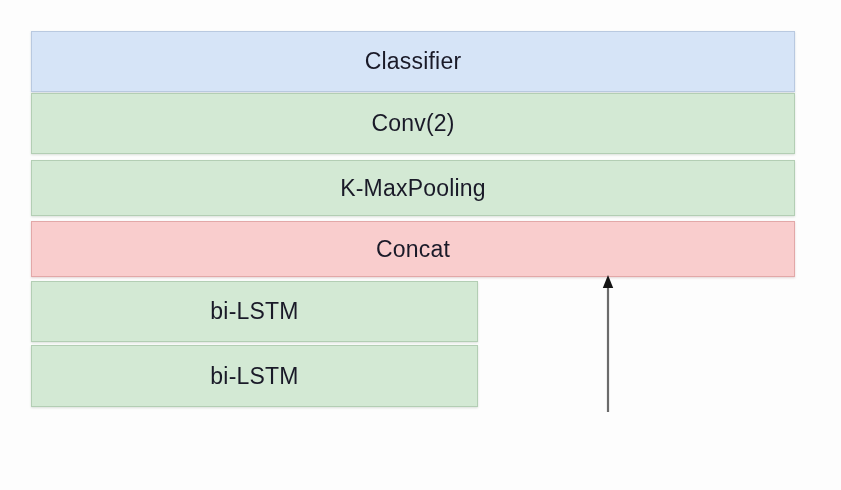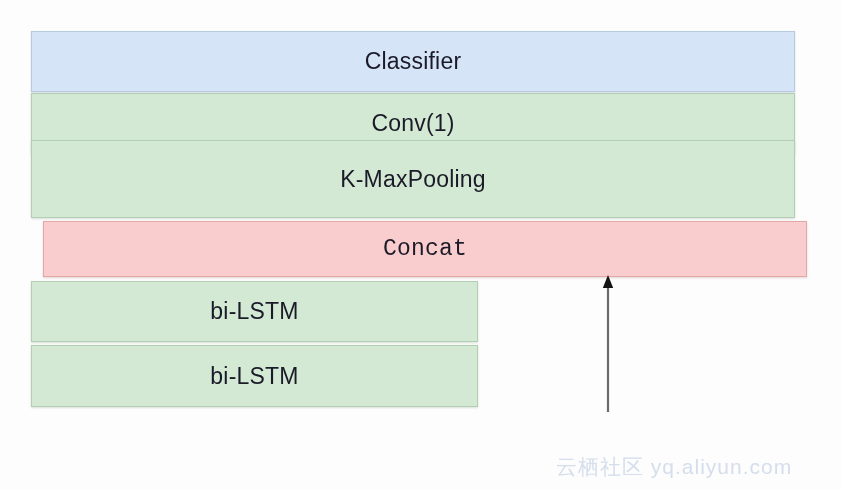--- a/index.html
+++ b/index.html
@@ -84,42 +84,41 @@
 </head>
 <body>
 
 <div id="diagram-canvas">
 
   <div class="layer-box blue" style="left:31px; top:31px; width:764px; height:61px;">
     <span class="layer-label">Classifier</span>
   </div>
 
   <div class="layer-box green" style="left:31px; top:93px; width:764px; height:61px;">
-    <span class="layer-label">Conv(1)</span>
+    <span class="layer-label">Conv(2)</span>
   </div>
 
-  <div class="layer-box green" style="left:31px; top:140px; width:764px; height:78px;">
+  <div class="layer-box green" style="left:31px; top:160px; width:764px; height:56px;">
     <span class="layer-label">K-MaxPooling</span>
   </div>
 
-  <div class="layer-box pink" style="left:43px; top:221px; width:764px; height:56px;font-family:Liberation Mono, monospace;">
+  <div class="layer-box pink" style="left:31px; top:221px; width:764px; height:56px;">
     <span class="layer-label">Concat</span>
   </div>
 
   <div class="layer-box green" style="left:31px; top:281px; width:447px; height:61px;">
     <span class="layer-label">bi-LSTM</span>
   </div>
 
   <div class="layer-box green" style="left:31px; top:345px; width:447px; height:62px;">
     <span class="layer-label">bi-LSTM</span>
   </div>
 
 
   <div id="flow-arrow">
     <svg viewBox="0 0 16 140" xmlns="http://www.w3.org/2000/svg">
       <line x1="8" y1="140" x2="8" y2="14" stroke="#6b6b6b" stroke-width="2.2"></line>
       <path d="M 8 3 L 13.2 16 L 2.8 16 Z" fill="#141414"></path>
     </svg>
   </div>
 
-  <div id="watermark">云栖社区 yq.aliyun.com</div>
 
 </div>
 
 </body></html>

